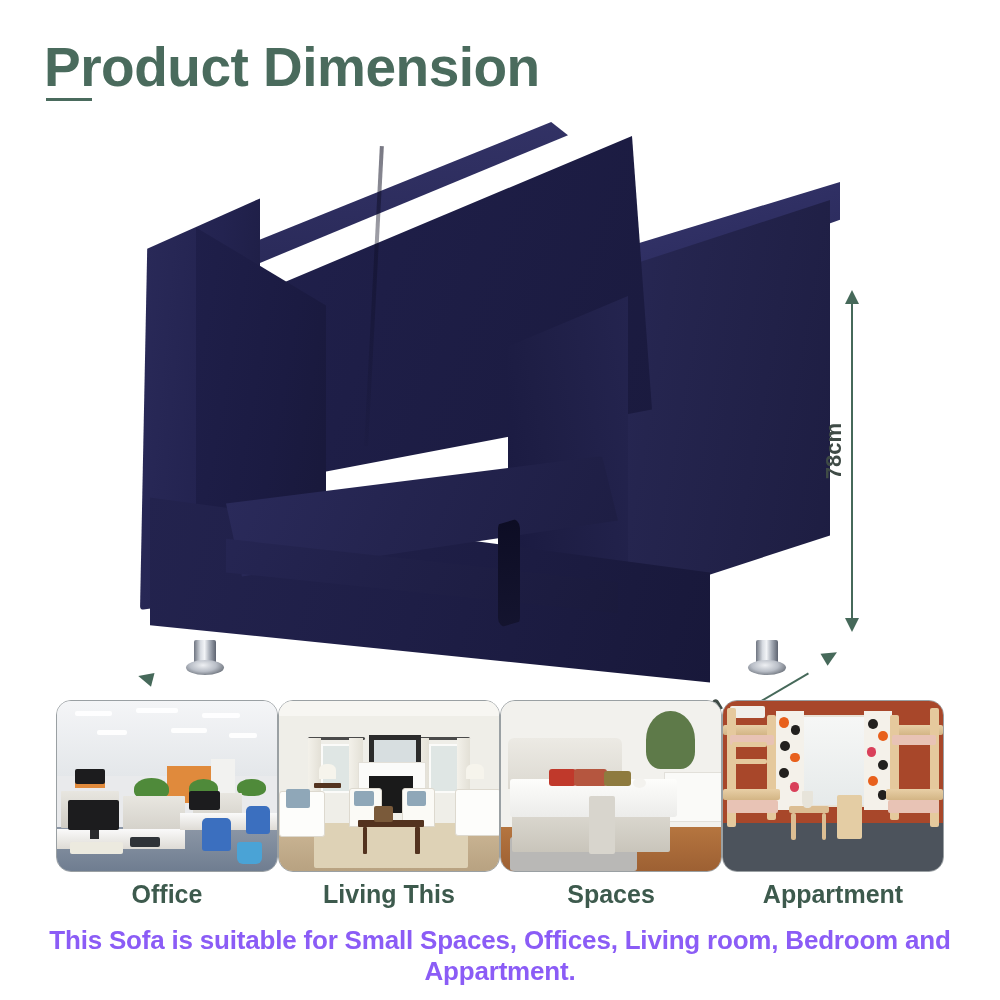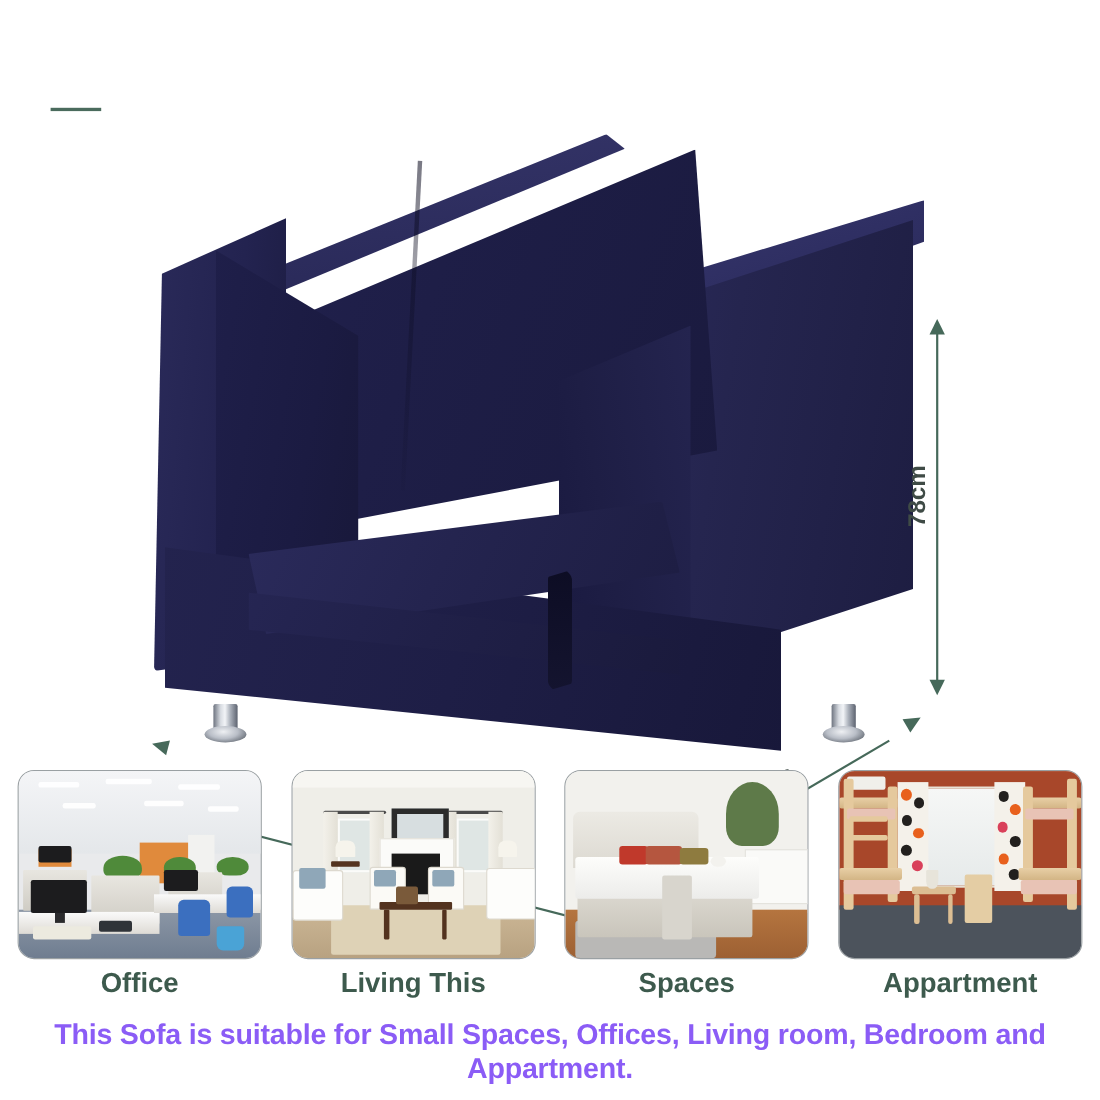--- a/index.html
+++ b/index.html
@@ -308,21 +308,21 @@
 
   
   #cards {
     position: absolute;
     left: 0;
     top: 700px;
     width: 1000px;
     height: 220px;
     display: flex;
     justify-content: space-between;
-    padding: 0 16px;
+    padding: 0 56px;
     box-sizing: border-box;
   }
   .card {
     width: 222px;
     display: flex;
     flex-direction: column;
     align-items: center;
   }
   .card-photo {
     width: 222px;
@@ -422,20 +422,21 @@
     color: #8b5cf6;
     letter-spacing: -0.2px;
   }
 </style>
 </head>
 <body>
 
 <div id="page">
 
   <div id="title-block">
+    <div id="page-title">Product Dimension</div>
     <div id="title-underline"></div>
   </div>
 
   <div id="sofa-stage">
 
     <div class="navy" id="sofa-back-outer"></div>
     <div class="navy" id="sofa-right-arm-top"></div>
     <div class="navy" id="sofa-right-panel"></div>
     <div class="navy" id="sofa-back-inner"></div>
     <div class="navy" id="sofa-back-crease"></div>

